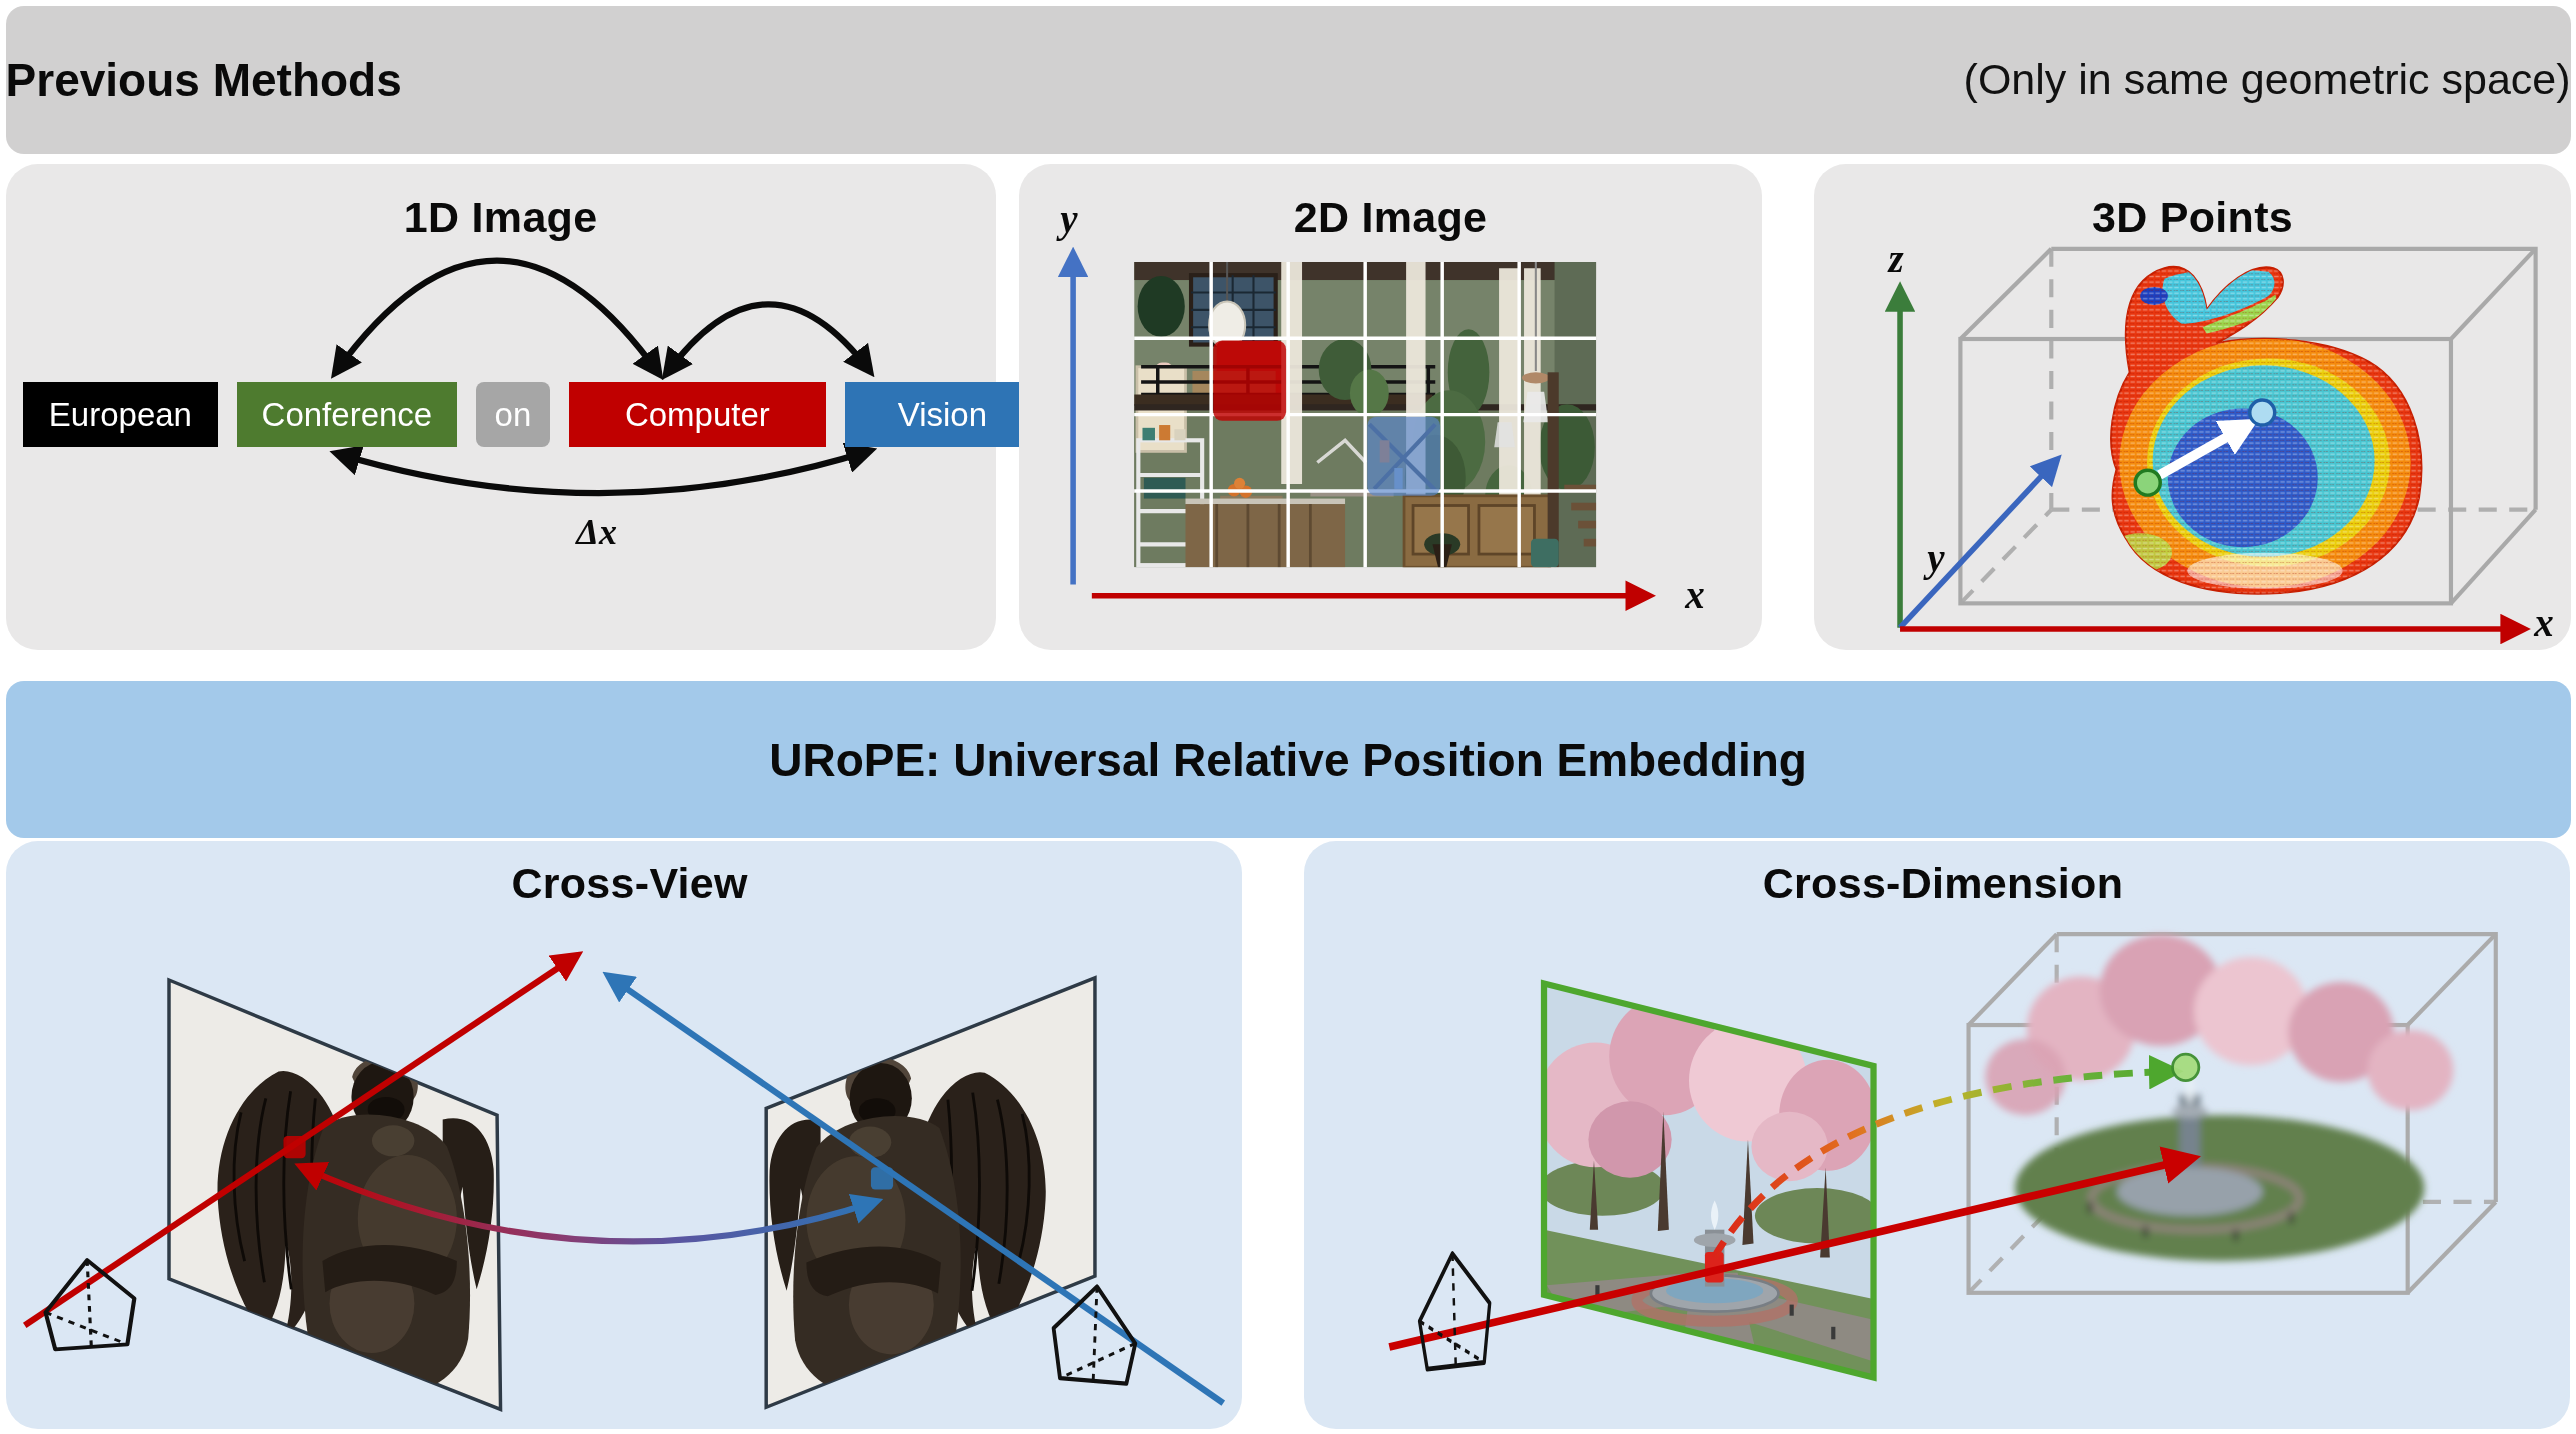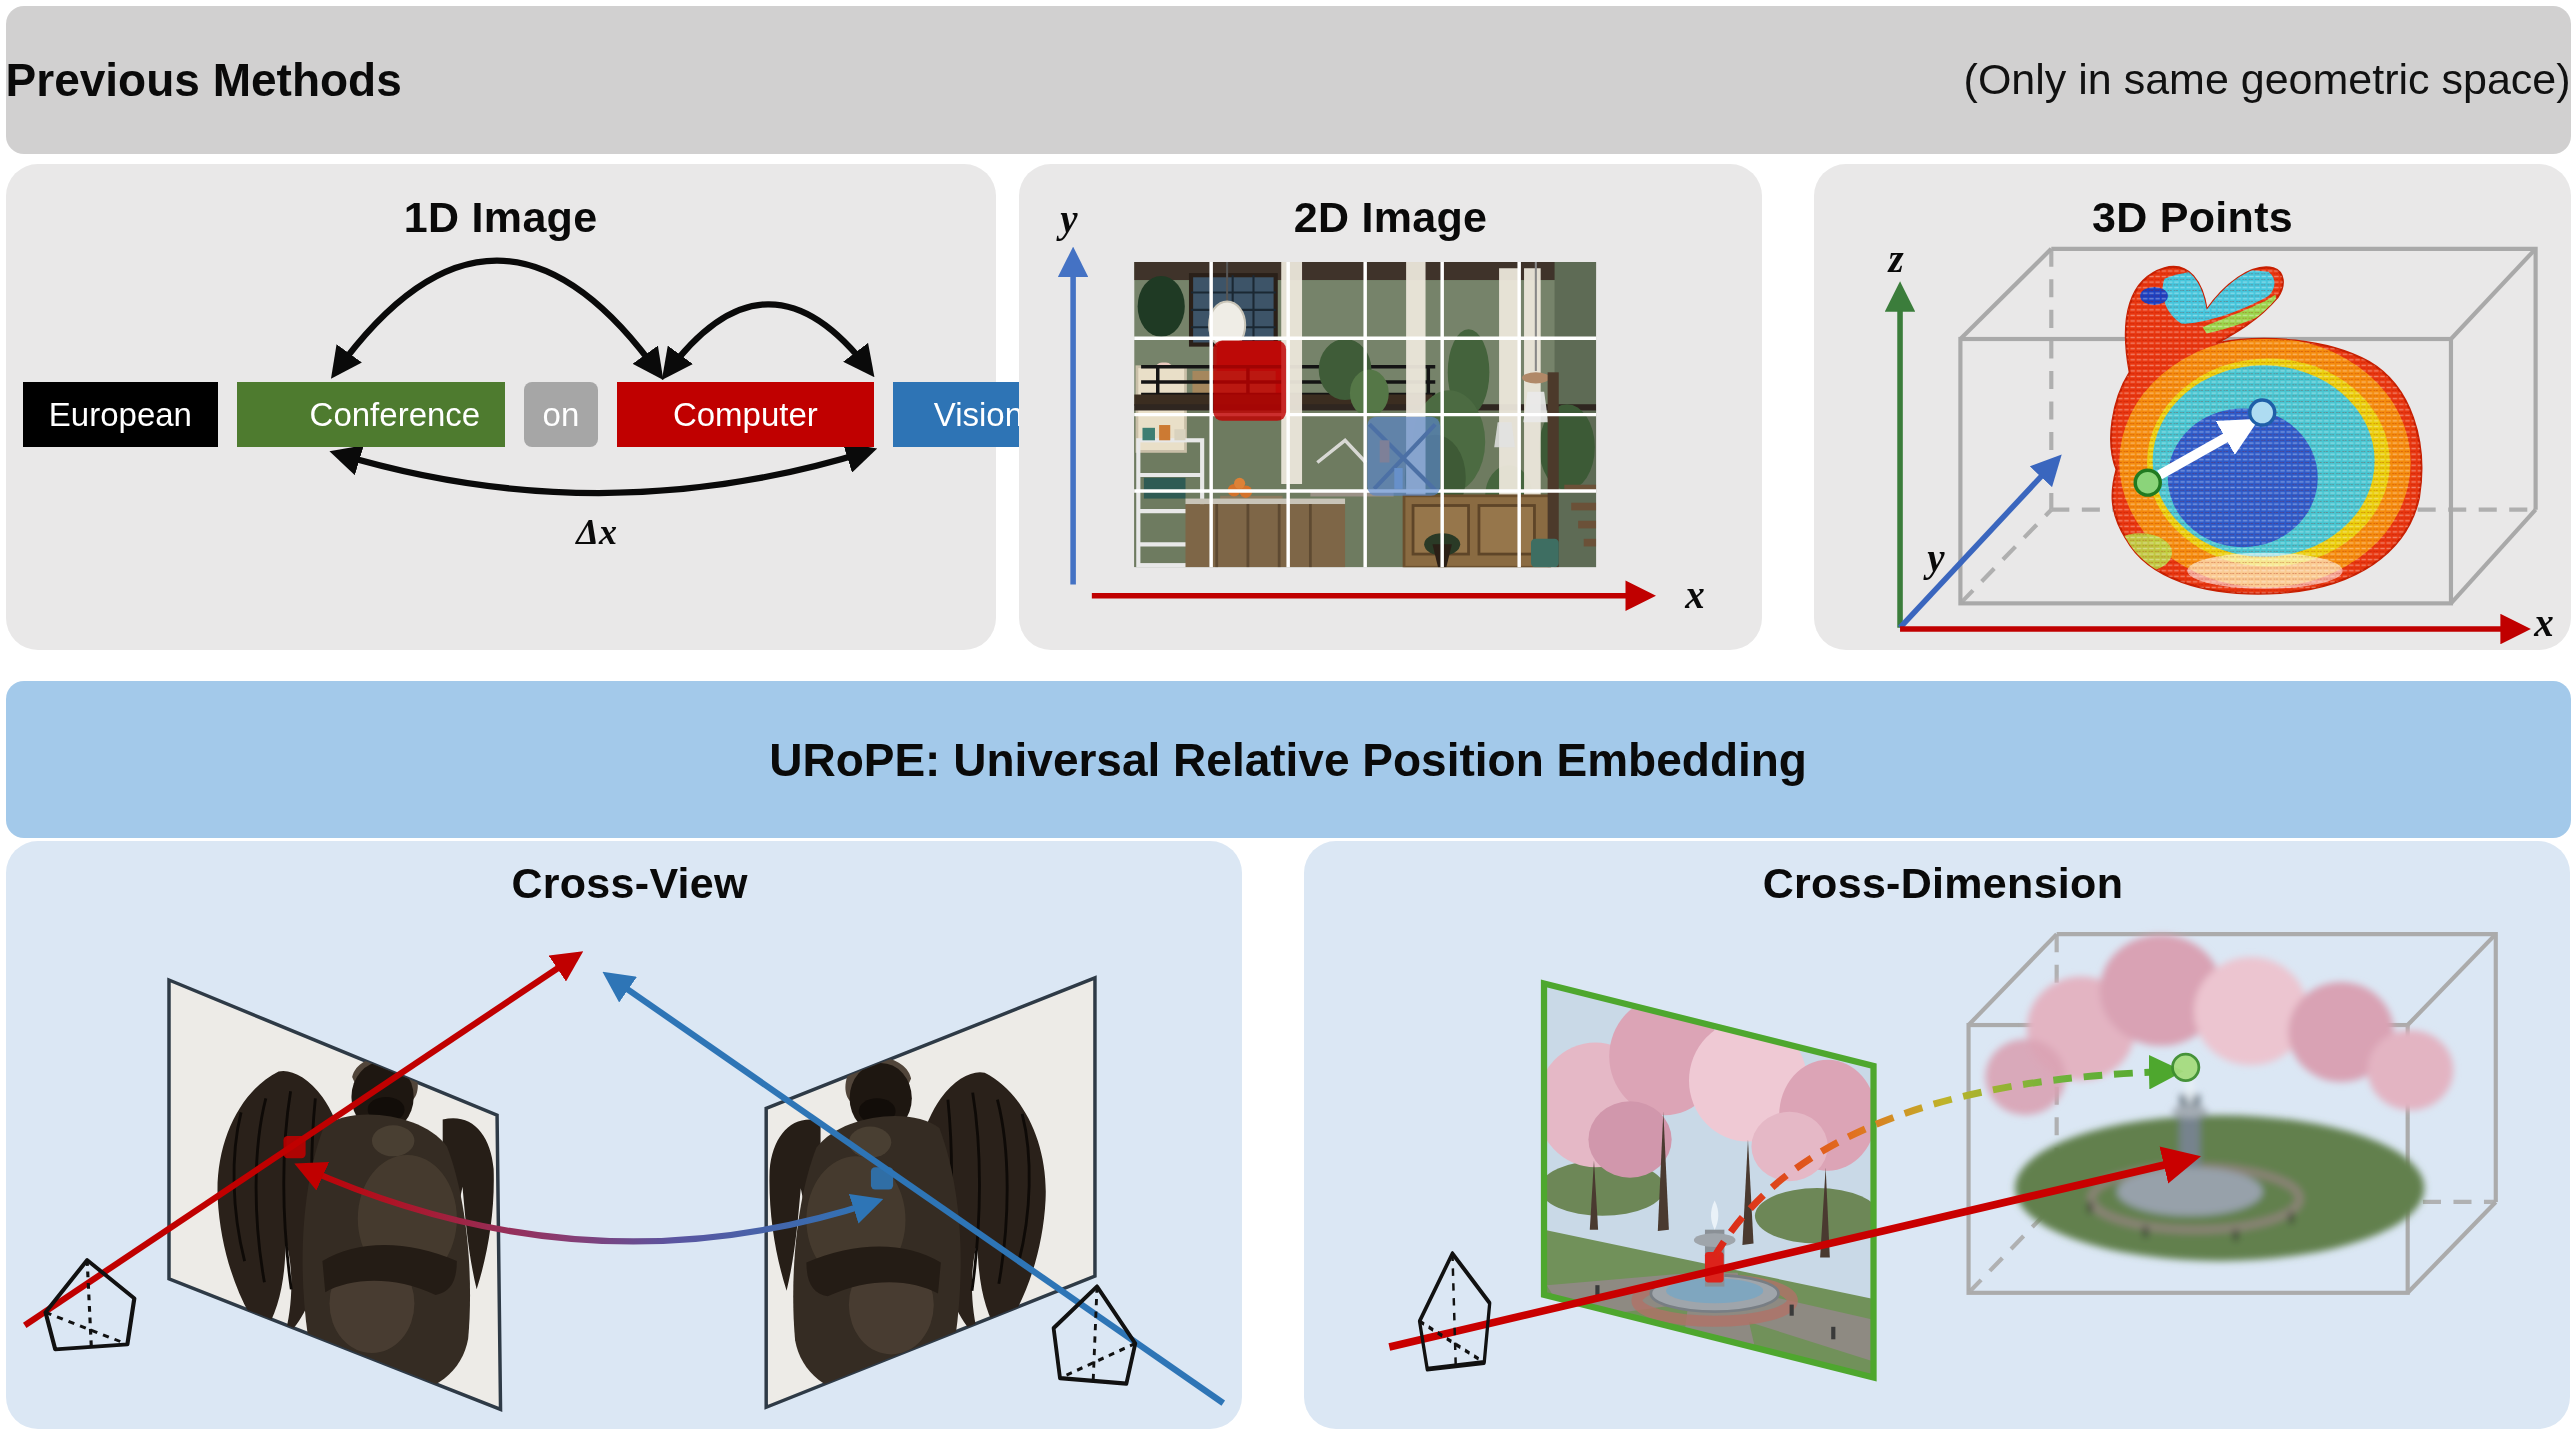--- a/index.html
+++ b/index.html
@@ -23,21 +23,21 @@
   .panel-title{position:absolute;top:29px;left:0;right:0;text-align:center;
                font-weight:700;font-size:43px;color:#0a0a0a;letter-spacing:0.3px;}
   .panel.blue .panel-title{top:18px;padding-left:12px;}
   .layer{position:absolute;left:0;top:0;width:100%;height:100%;}
   .math-label{position:absolute;font-family:"Liberation Serif",serif;font-style:italic;
               font-weight:600;font-size:39px;color:#0a0a0a;transform:translate(-50%,-50%);}
   #token-row{position:absolute;left:17.3px;top:218px;height:65px;display:flex;gap:19px;}
   .token{height:65px;display:flex;align-items:center;justify-content:center;
          color:#ffffff;font-size:33px;font-weight:400;}
   .token:nth-child(1){width:195px;}
-  .token:nth-child(2){width:220px;padding-left:48px;}
+  .token:nth-child(2){width:220px;}
   .token:nth-child(3){width:74px;border-radius:8px;}
   .token:nth-child(4){width:257px;}
   .token:nth-child(5){width:171px;}
   #delta-label{left:591px;top:368px;font-size:36px;}
   svg{display:block;}
 </style>
 </head>
 <body>
 
 <div id="canvas">
@@ -59,21 +59,21 @@
         <path d="M 952,302 Q 1098,104 1245,298"></path>
         <path d="M 477,417 Q 861,533 1245,413"></path>
       </g>
     </svg>
     <div class="panel-title">1D Image</div>
     <div id="token-row">
       <div class="token" style="background: rgb(0, 0, 0);">European</div>
       <div class="token" style="background: rgb(78, 123, 47);">Conference</div>
       <div class="token" style="background: rgb(166, 166, 166);">on</div>
       <div class="token" style="background: rgb(192, 0, 0);">Computer</div>
-      <div class="token" style="background: rgb(46, 116, 181);">Vision</div>
+      <div class="token" style="background: rgb(46, 116, 181); padding-left: 12px;">Vision</div>
     </div>
     <span id="delta-label" class="math-label">Δx</span>
   </div>
 
   <div id="panel-2d" class="panel gray">
     <svg class="layer" viewBox="0 0 1071 700">
       <defs>
         <marker id="mk2-red" viewBox="0 0 10 10" refX="7" refY="5" markerWidth="5.5" markerHeight="5.5" orient="auto">
           <path d="M0,0 L10,5 L0,10 Z" fill="#C00000"></path>
         </marker>

